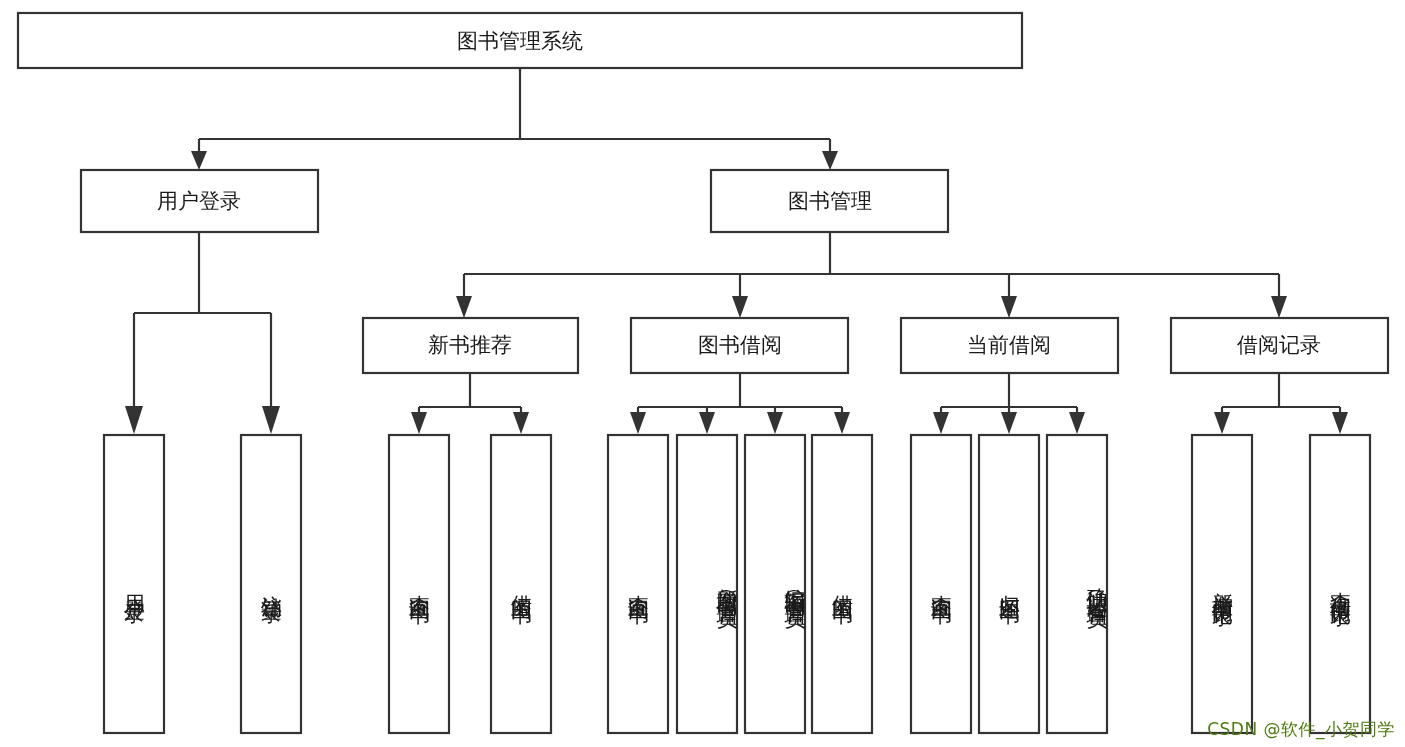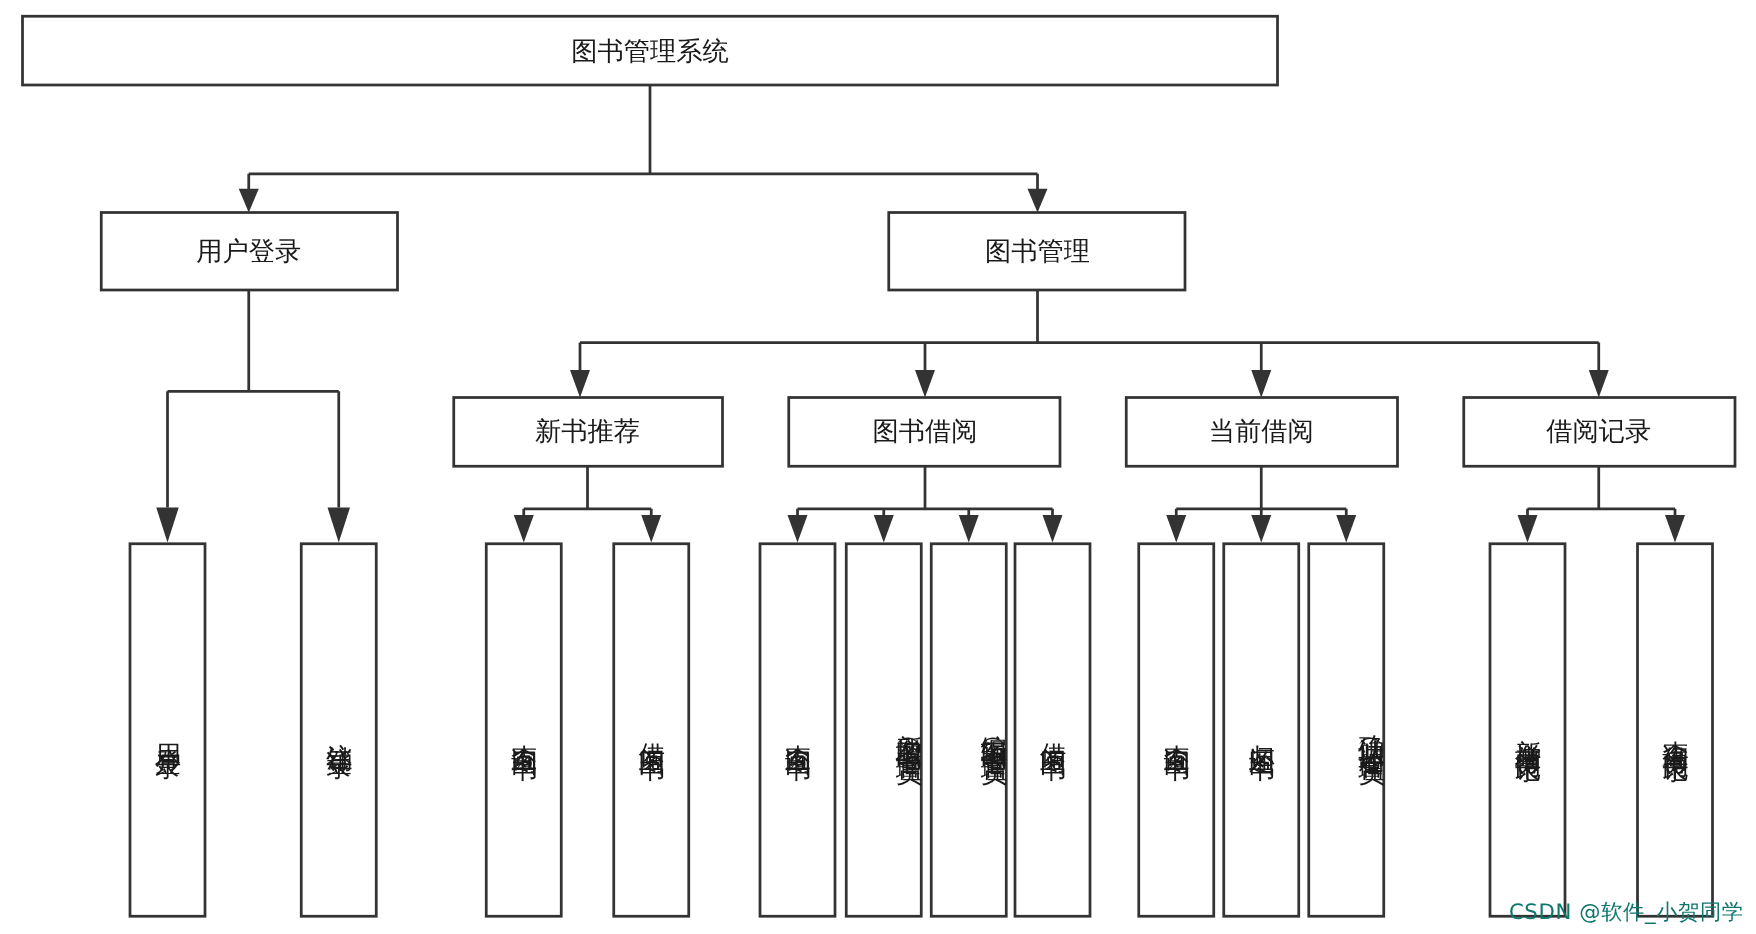--- a/index.html
+++ b/index.html
@@ -63,21 +63,21 @@
     align-items: center;
     justify-content: center;
     pointer-events: none;
   }
   .watermark {
     position: absolute;
     right: 10px;
     bottom: 6px;
     font-family: "DejaVu Sans", "Liberation Sans", sans-serif;
     font-size: 17px;
-    color: #0f766e;
+    color: #4d7c0f;
     letter-spacing: 0.5px;
     white-space: nowrap;
   }
 </style>
 </head>
 <body>
 
 <div id="diagram-root">
 
   <svg id="tree-svg" viewBox="0 0 1405 747">

